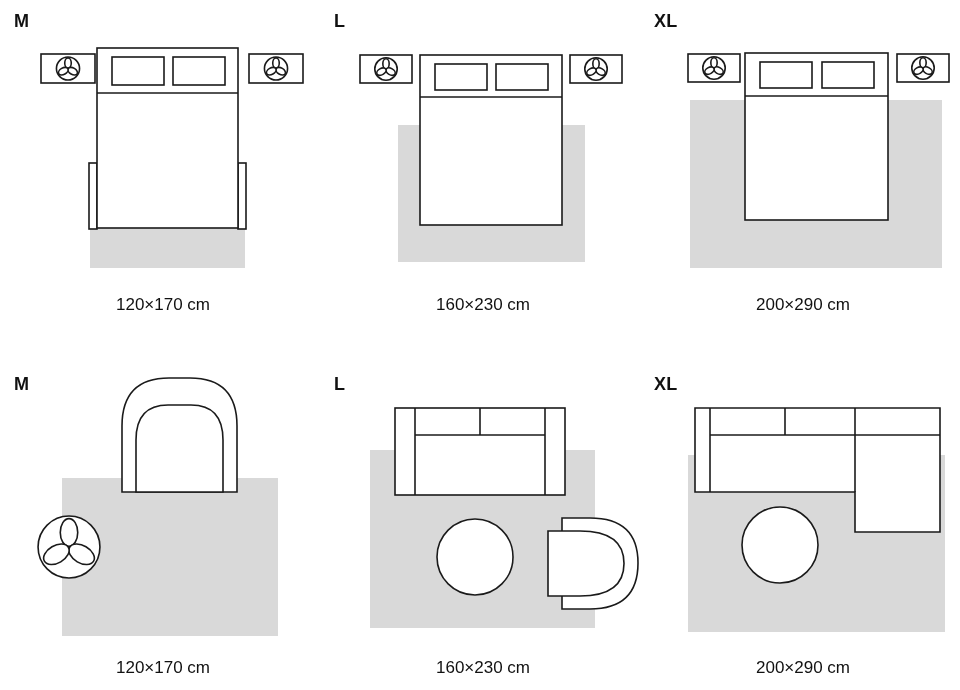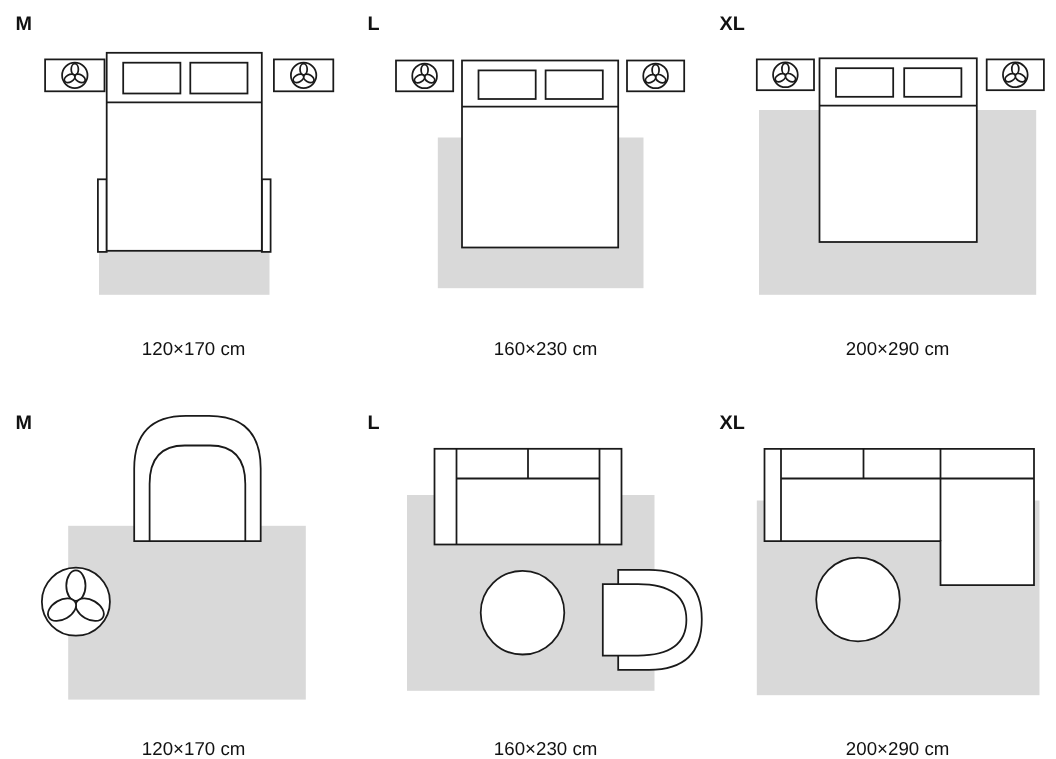--- a/index.html
+++ b/index.html
@@ -2,21 +2,21 @@
 <html style="--bg: #ffffff; --rug-fill: #d9d9d9; --line: #1a1a1a; --text: #111111;"><head>
 <meta charset="utf-8">
 <style>
   html,body{margin:0;padding:0;}
   body{font-family:"Liberation Sans",sans-serif;background:#fff;color:var(--text,#111);}
   .canvas{position:relative;width:960px;height:690px;background:var(--bg,#fff);overflow:hidden;}
   .panel{position:absolute;width:320px;height:345px;}
   .size-label{position:absolute;left:14px;margin:0;font-size:18px;font-weight:700;letter-spacing:.2px;}
   .row-top .size-label{top:11px;}
   .row-bottom .size-label{top:29px;}
-  .dimension{position:absolute;left:0;width:100%;margin:16px;text-align:center;font-size:17px;}
+  .dimension{position:absolute;left:0;width:100%;margin:3px;text-align:center;font-size:17px;}
   .row-top .dimension{top:292px;}
   .row-bottom .dimension{top:310px;}
   .illustration{position:absolute;left:0;top:0;width:320px;height:345px;display:block;}
   .furn{fill:#fff;stroke:var(--line,#1a1a1a);stroke-width:1.6;}
   .ln{fill:none;stroke:var(--line,#1a1a1a);stroke-width:1.6;}
   .rug{fill:var(--rug-fill,#d9d9d9);stroke:none;}
   .vns{vector-effect:non-scaling-stroke;}
 </style>
 </head>
 <body>

